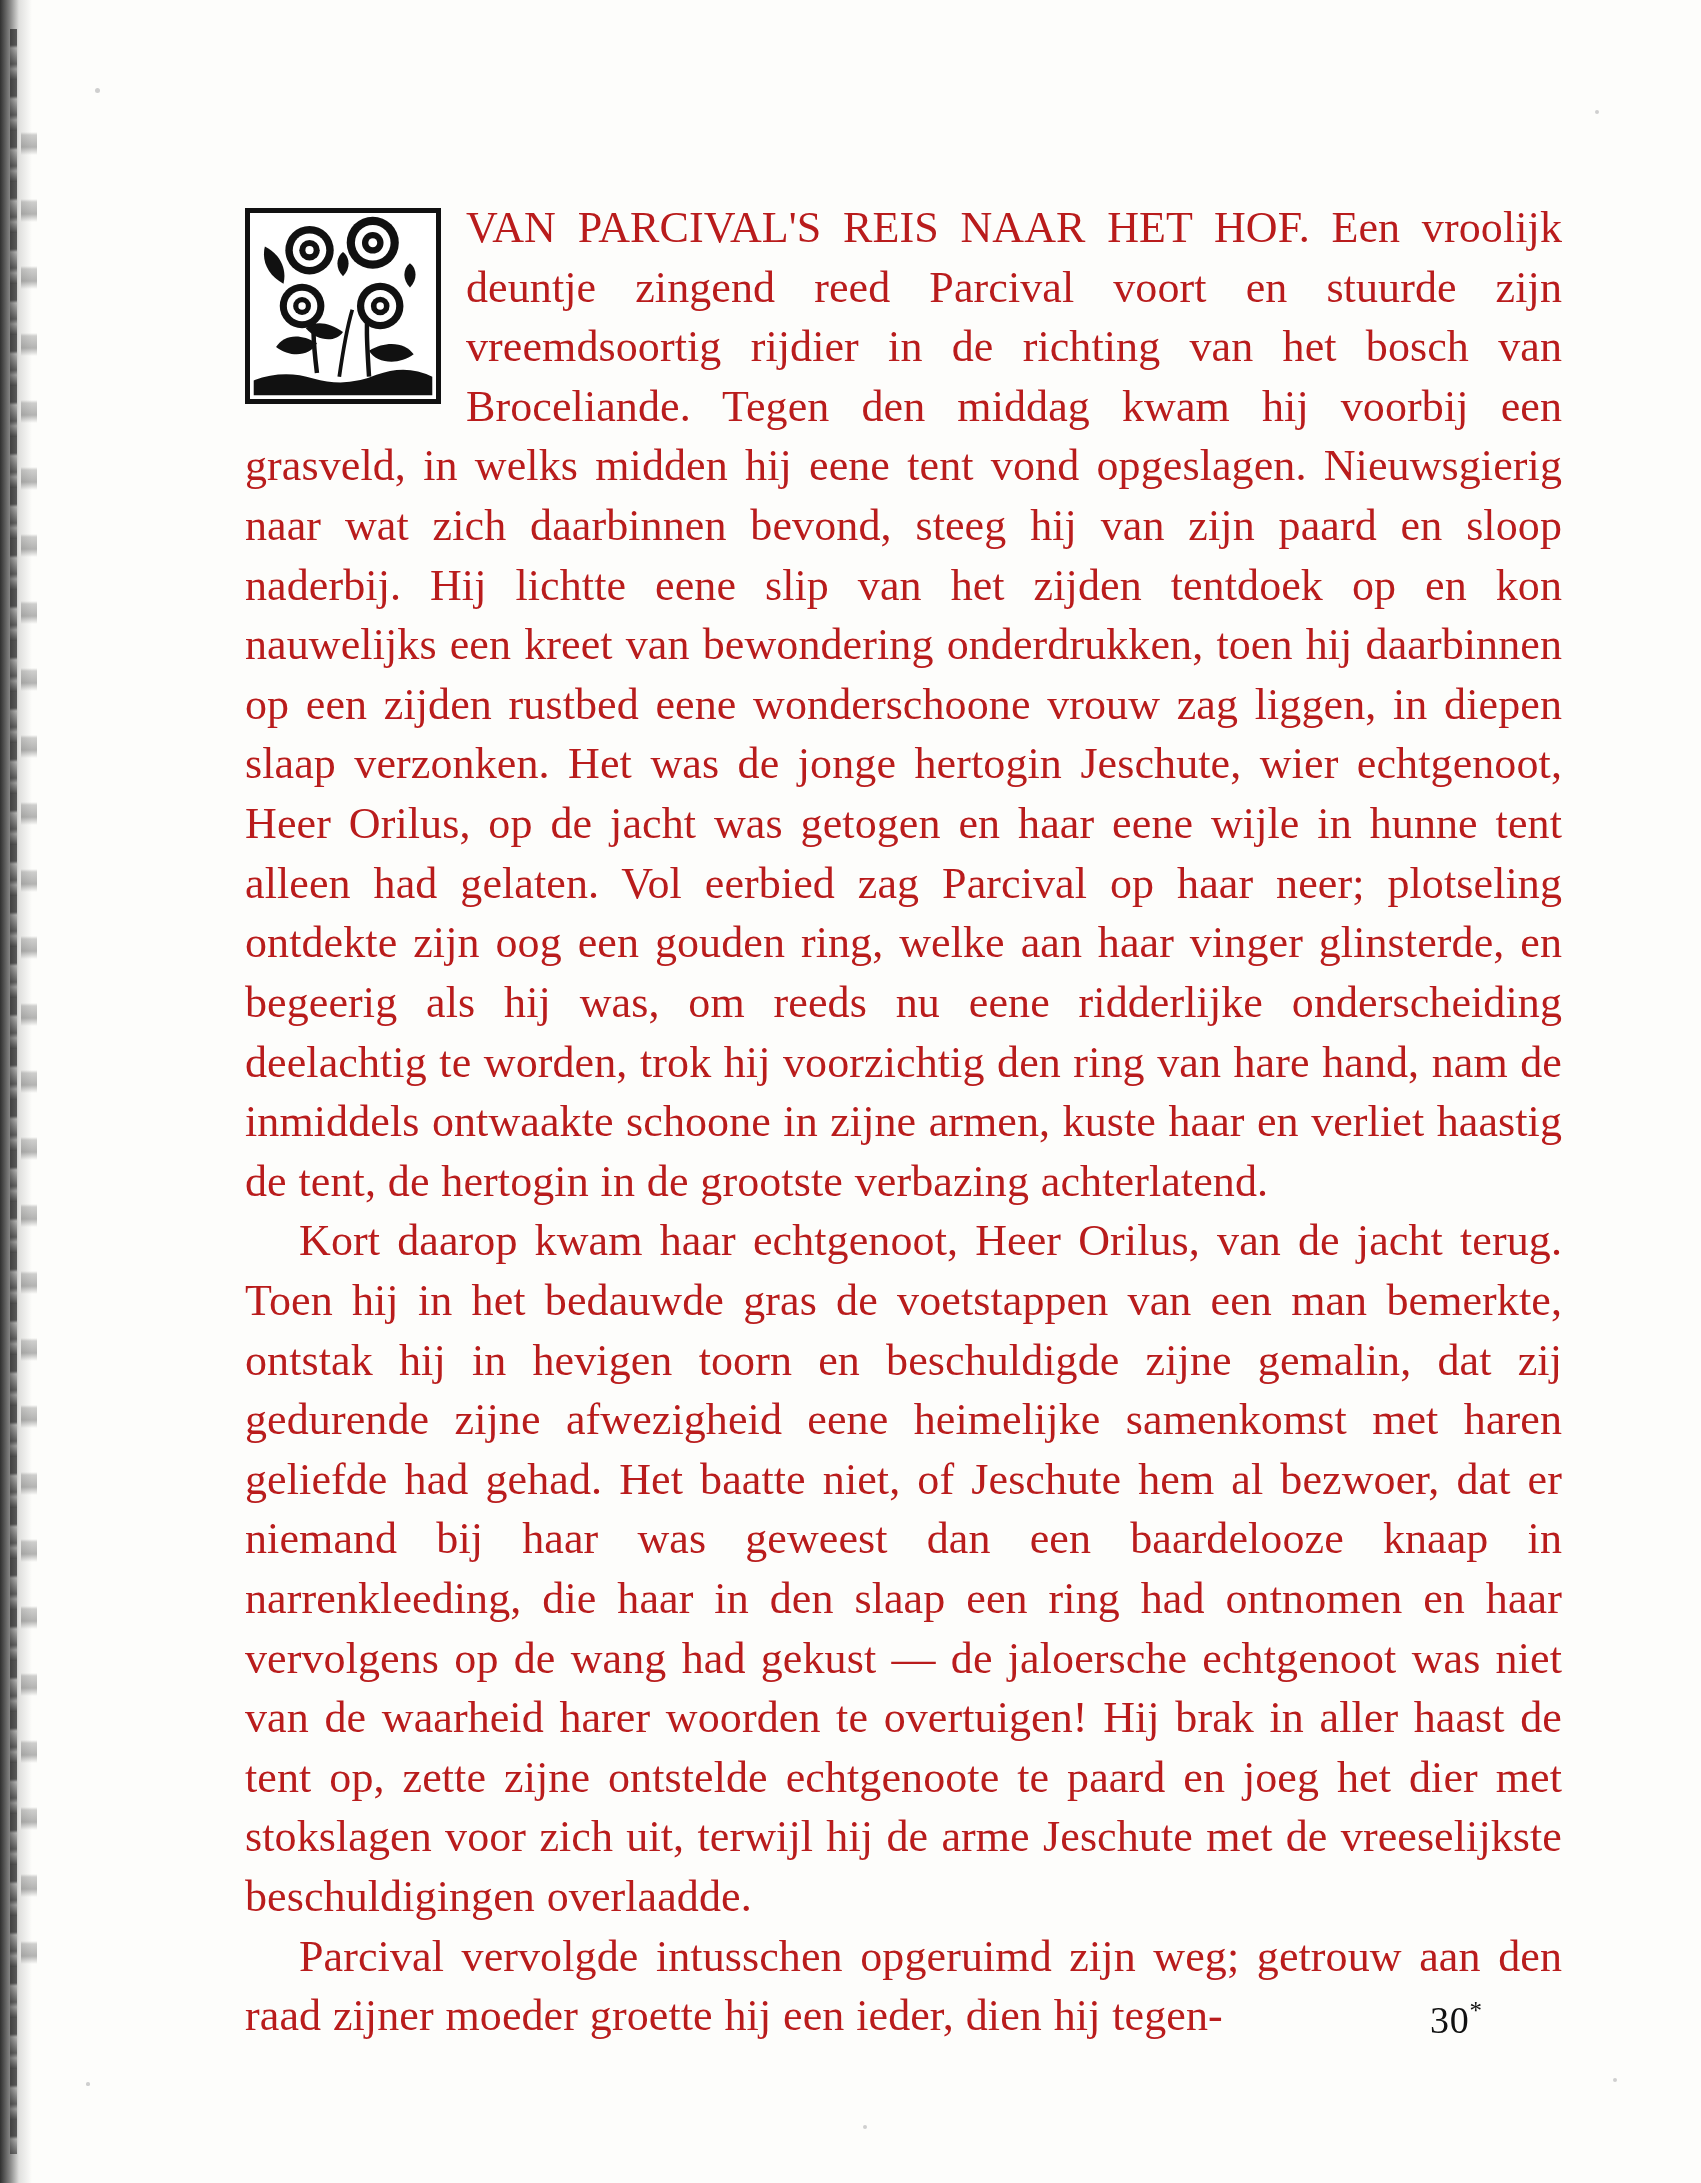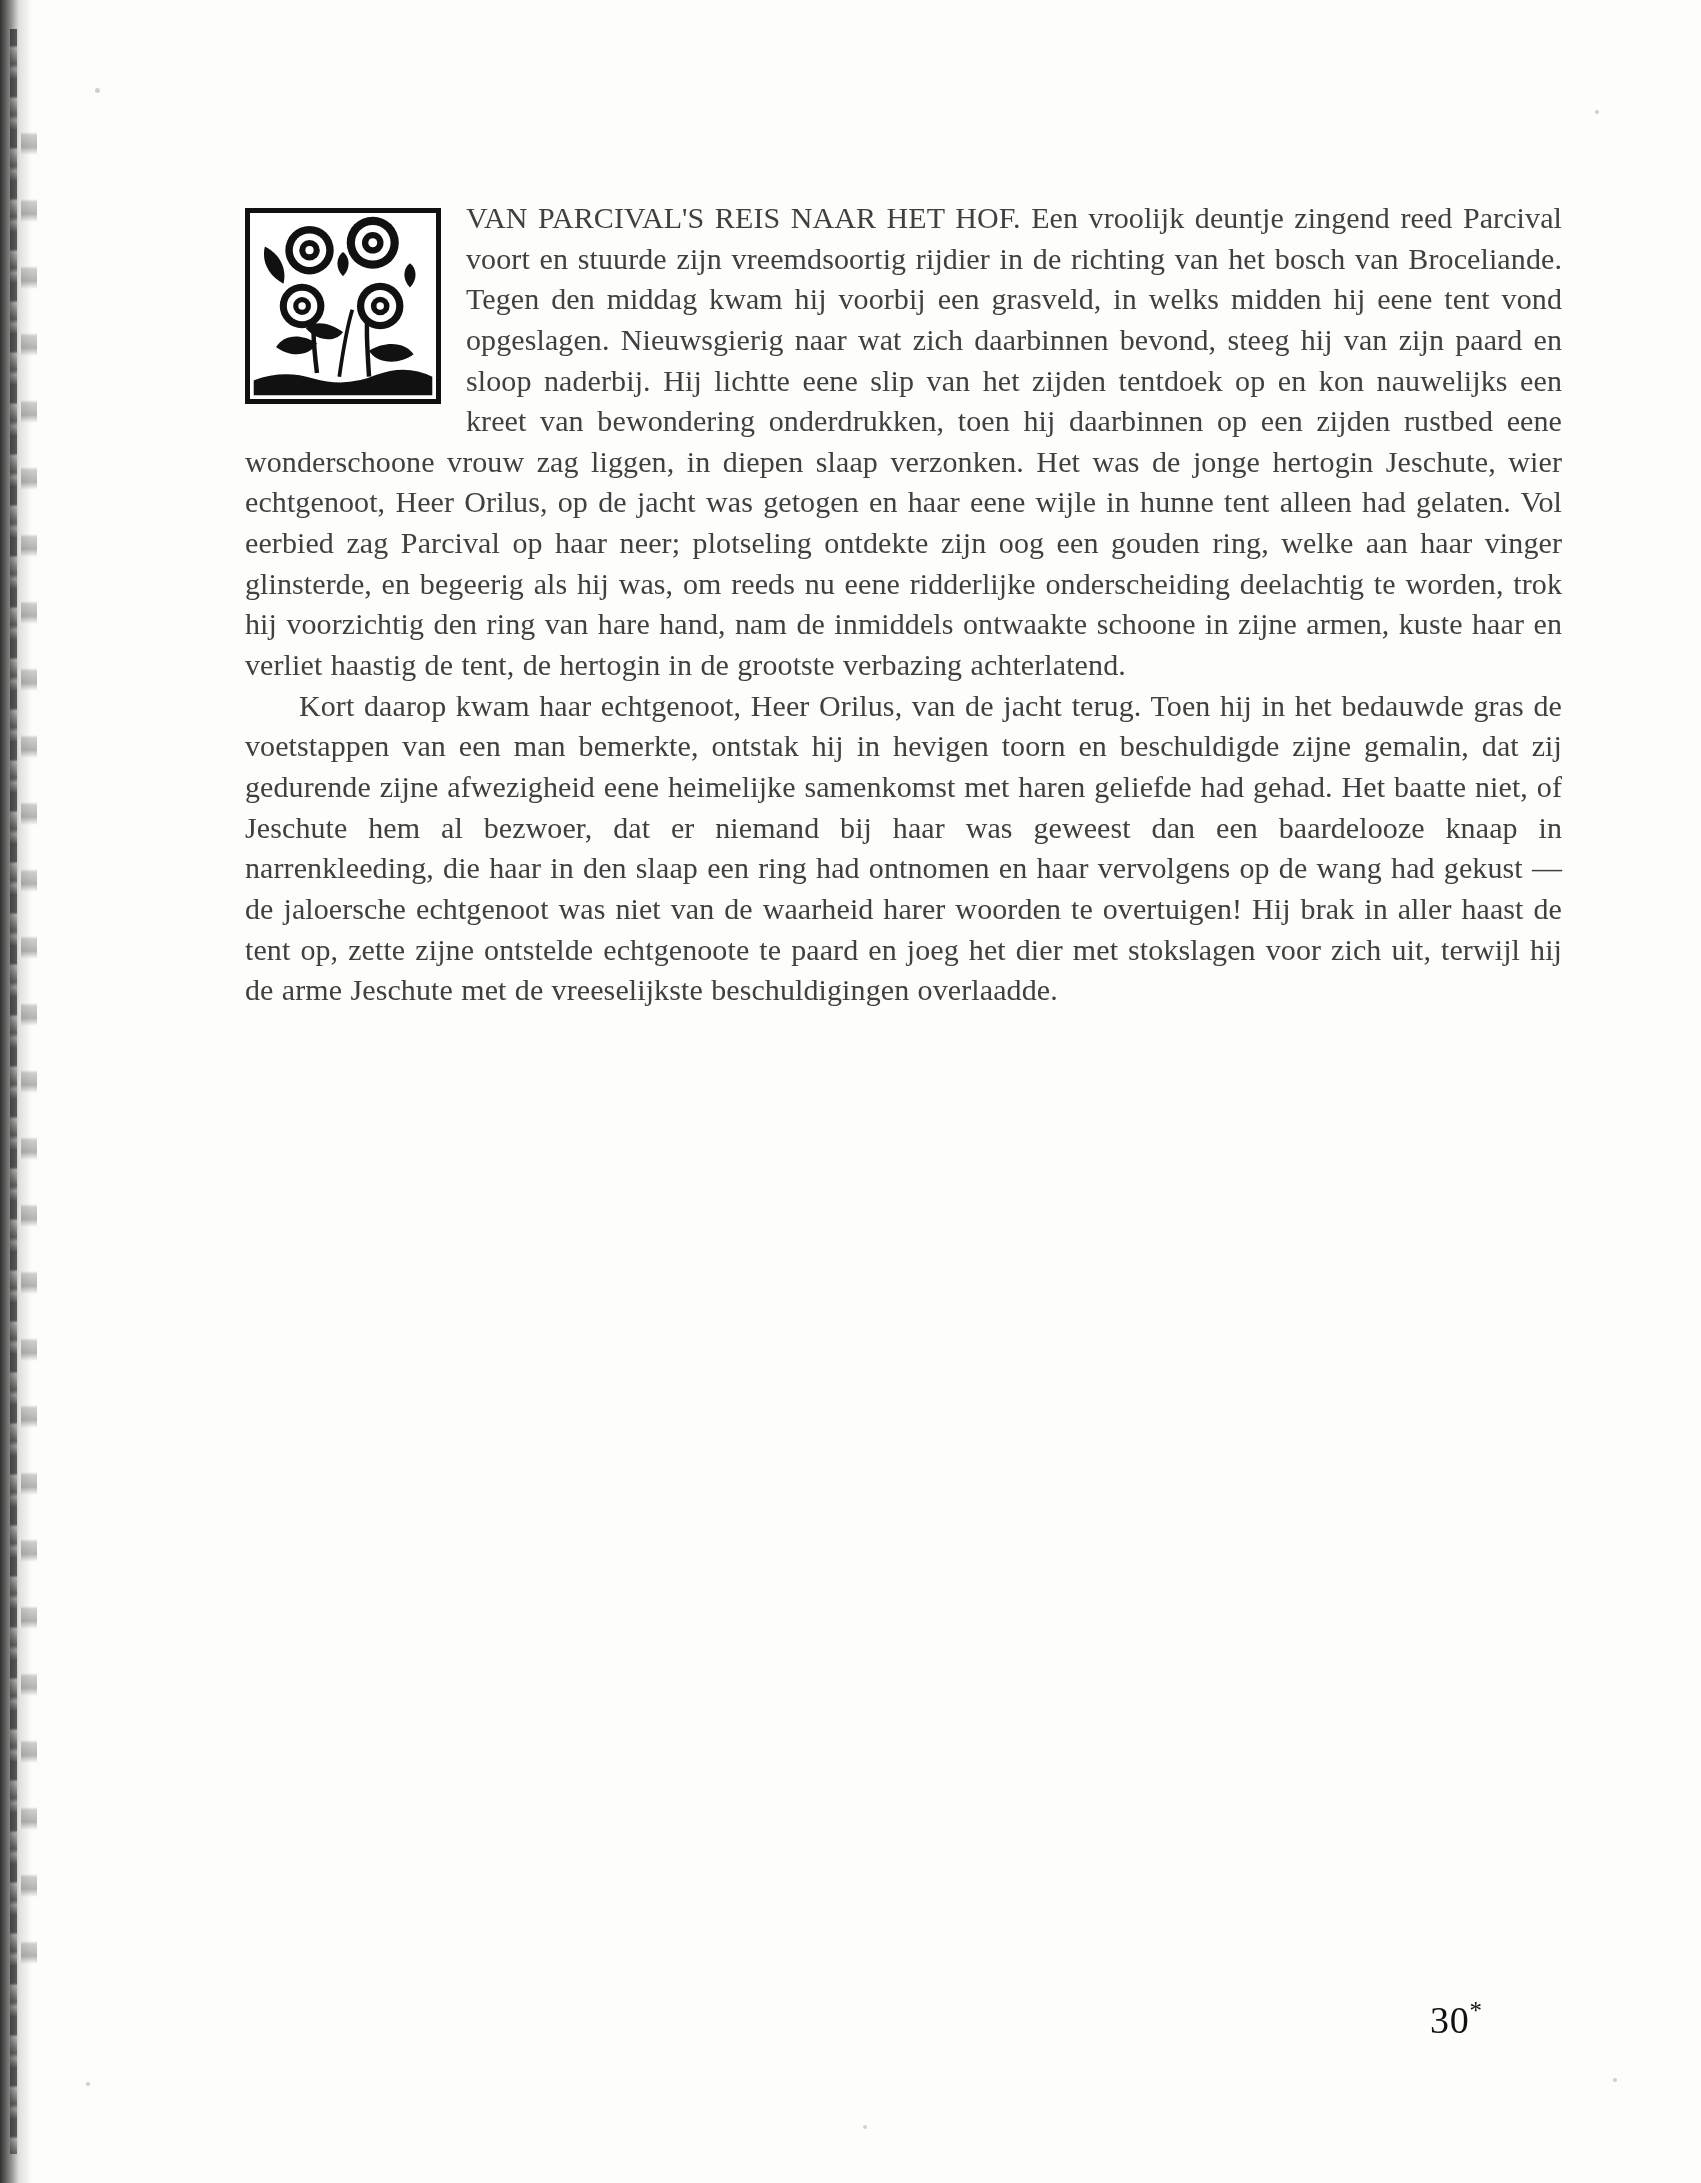--- a/index.html
+++ b/index.html
@@ -89,23 +89,23 @@
     margin: 10.2px 25px 4.4px 0;
     border: 5.1px solid #111;
     box-sizing: border-box;
     position: relative;
     background: #ffffff;
     overflow: hidden;
   }
 
   p {
     margin: 0;
-    font-size: 30px;
+    font-size: 44px;
     line-height: 1.355;
-    color: #404040;
+    color: #b91c1c;
     text-align: justify;
     text-justify: inter-word;
     letter-spacing: 0.1px;
     word-spacing: 0.7px;
   }
   p + p { text-indent: 54px; }
   #para-1 { text-indent: 0; }
 
   #page-number {
     position: absolute;
@@ -172,19 +172,20 @@
         <circle cx="70" cy="50" r="5" fill="#111"></circle>
         <circle cx="70" cy="50" r="2" fill="#fff"></circle>
 
         <path d="M50 34 C46 30 46 24 50 21 C54 24 54 30 50 34 Z" fill="#111"></path>
         <path d="M86 40 C82 36 82 30 86 27 C90 30 90 36 86 40 Z" fill="#111"></path>
       </svg>
     </div>
 
     <p id="para-1">VAN PARCIVAL'S REIS NAAR HET HOF. Een vroolijk deuntje zingend reed Parcival voort en stuurde zijn vreemdsoortig rijdier in de richting van het bosch van Broceliande. Tegen den middag kwam hij voorbij een grasveld, in welks midden hij eene tent vond opgeslagen. Nieuwsgierig naar wat zich daarbinnen bevond, steeg hij van zijn paard en sloop naderbij. Hij lichtte eene slip van het zijden tentdoek op en kon nauwelijks een kreet van bewondering onderdrukken, toen hij daarbinnen op een zijden rustbed eene wonderschoone vrouw zag liggen, in diepen slaap verzonken. Het was de jonge hertogin Jeschute, wier echtgenoot, Heer Orilus, op de jacht was getogen en haar eene wijle in hunne tent alleen had gelaten. Vol eerbied zag Parcival op haar neer; plotseling ontdekte zijn oog een gouden ring, welke aan haar vinger glinsterde, en begeerig als hij was, om reeds nu eene ridderlijke onderscheiding deelachtig te worden, trok hij voorzichtig den ring van hare hand, nam de inmiddels ontwaakte schoone in zijne armen, kuste haar en verliet haastig de tent, de hertogin in de grootste verbazing achterlatend.</p>
     <p>Kort daarop kwam haar echtgenoot, Heer Orilus, van de jacht terug. Toen hij in het bedauwde gras de voetstappen van een man bemerkte, ontstak hij in hevigen toorn en beschuldigde zijne gemalin, dat zij gedurende zijne afwezigheid eene heimelijke samenkomst met haren geliefde had gehad. Het baatte niet, of Jeschute hem al bezwoer, dat er niemand bij haar was geweest dan een baardelooze knaap in narrenkleeding, die haar in den slaap een ring had ontnomen en haar vervolgens op de wang had gekust — de jaloersche echtgenoot was niet van de waarheid harer woorden te overtuigen! Hij brak in aller haast de tent op, zette zijne ontstelde echtgenoote te paard en joeg het dier met stokslagen voor zich uit, terwijl hij de arme Jeschute met de vreeselijkste beschuldigingen overlaadde.</p>
+    <p>Parcival vervolgde intusschen opgeruimd zijn weg; getrouw aan den raad zijner moeder groette hij een ieder, dien hij tegen-</p>
 
   </div>
 
   <div id="page-number"><span>30</span><sup>*</sup></div>
 
 </div>
 
 
 </body></html>

